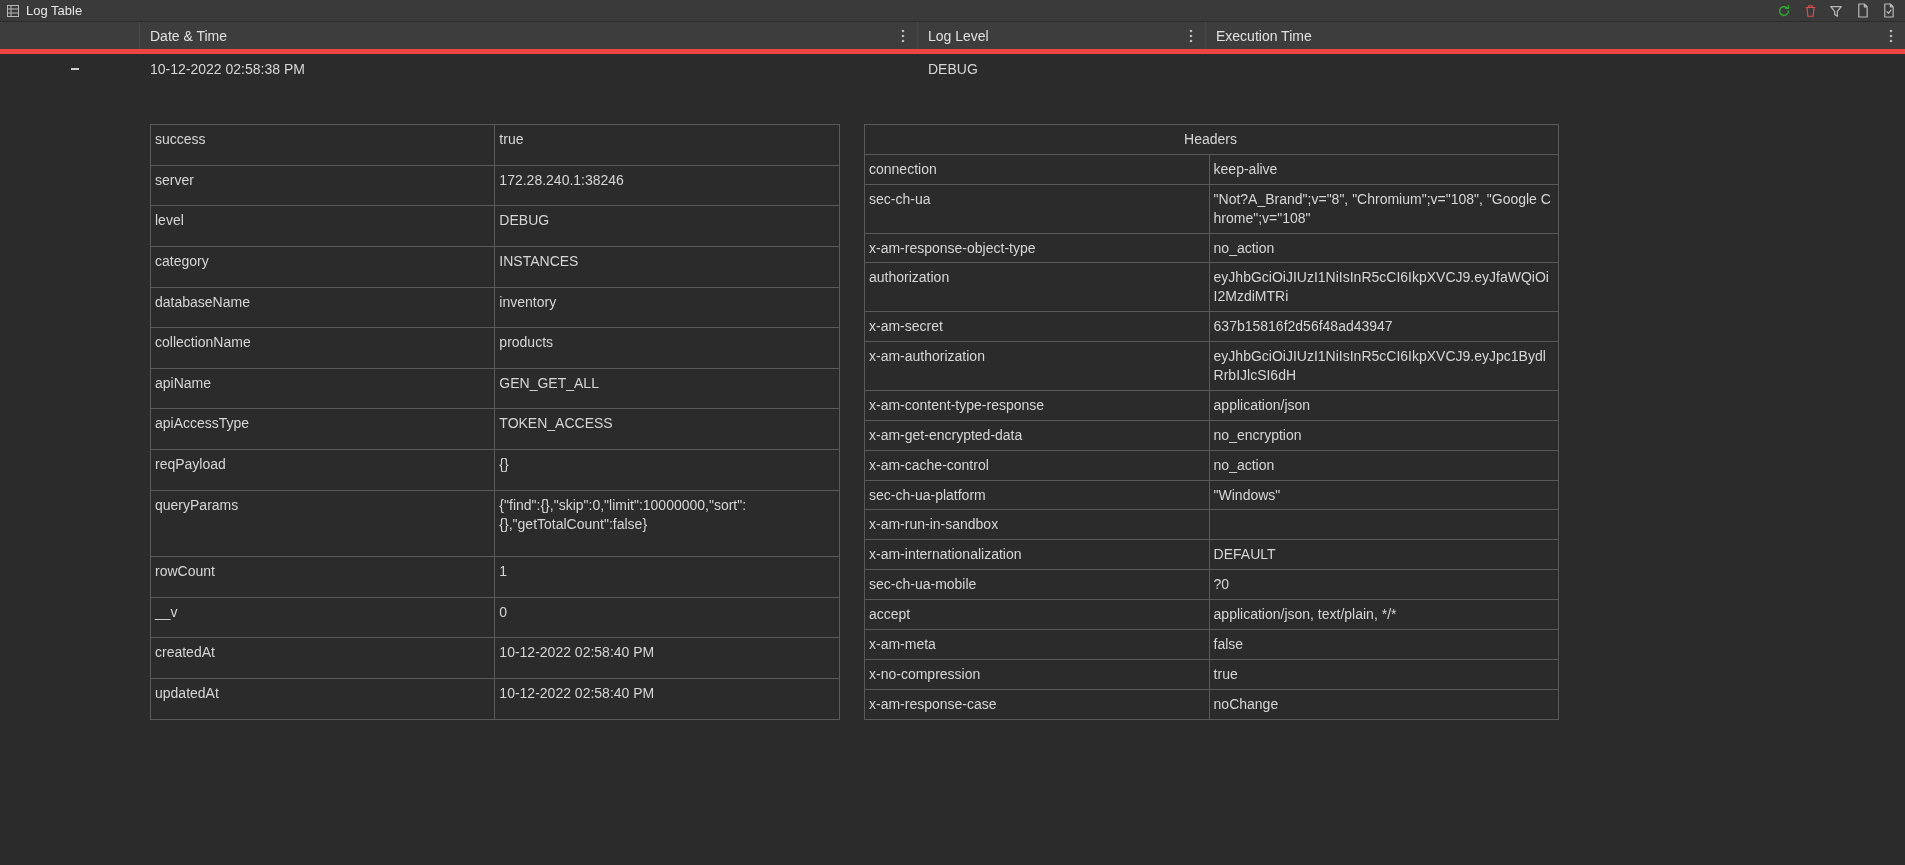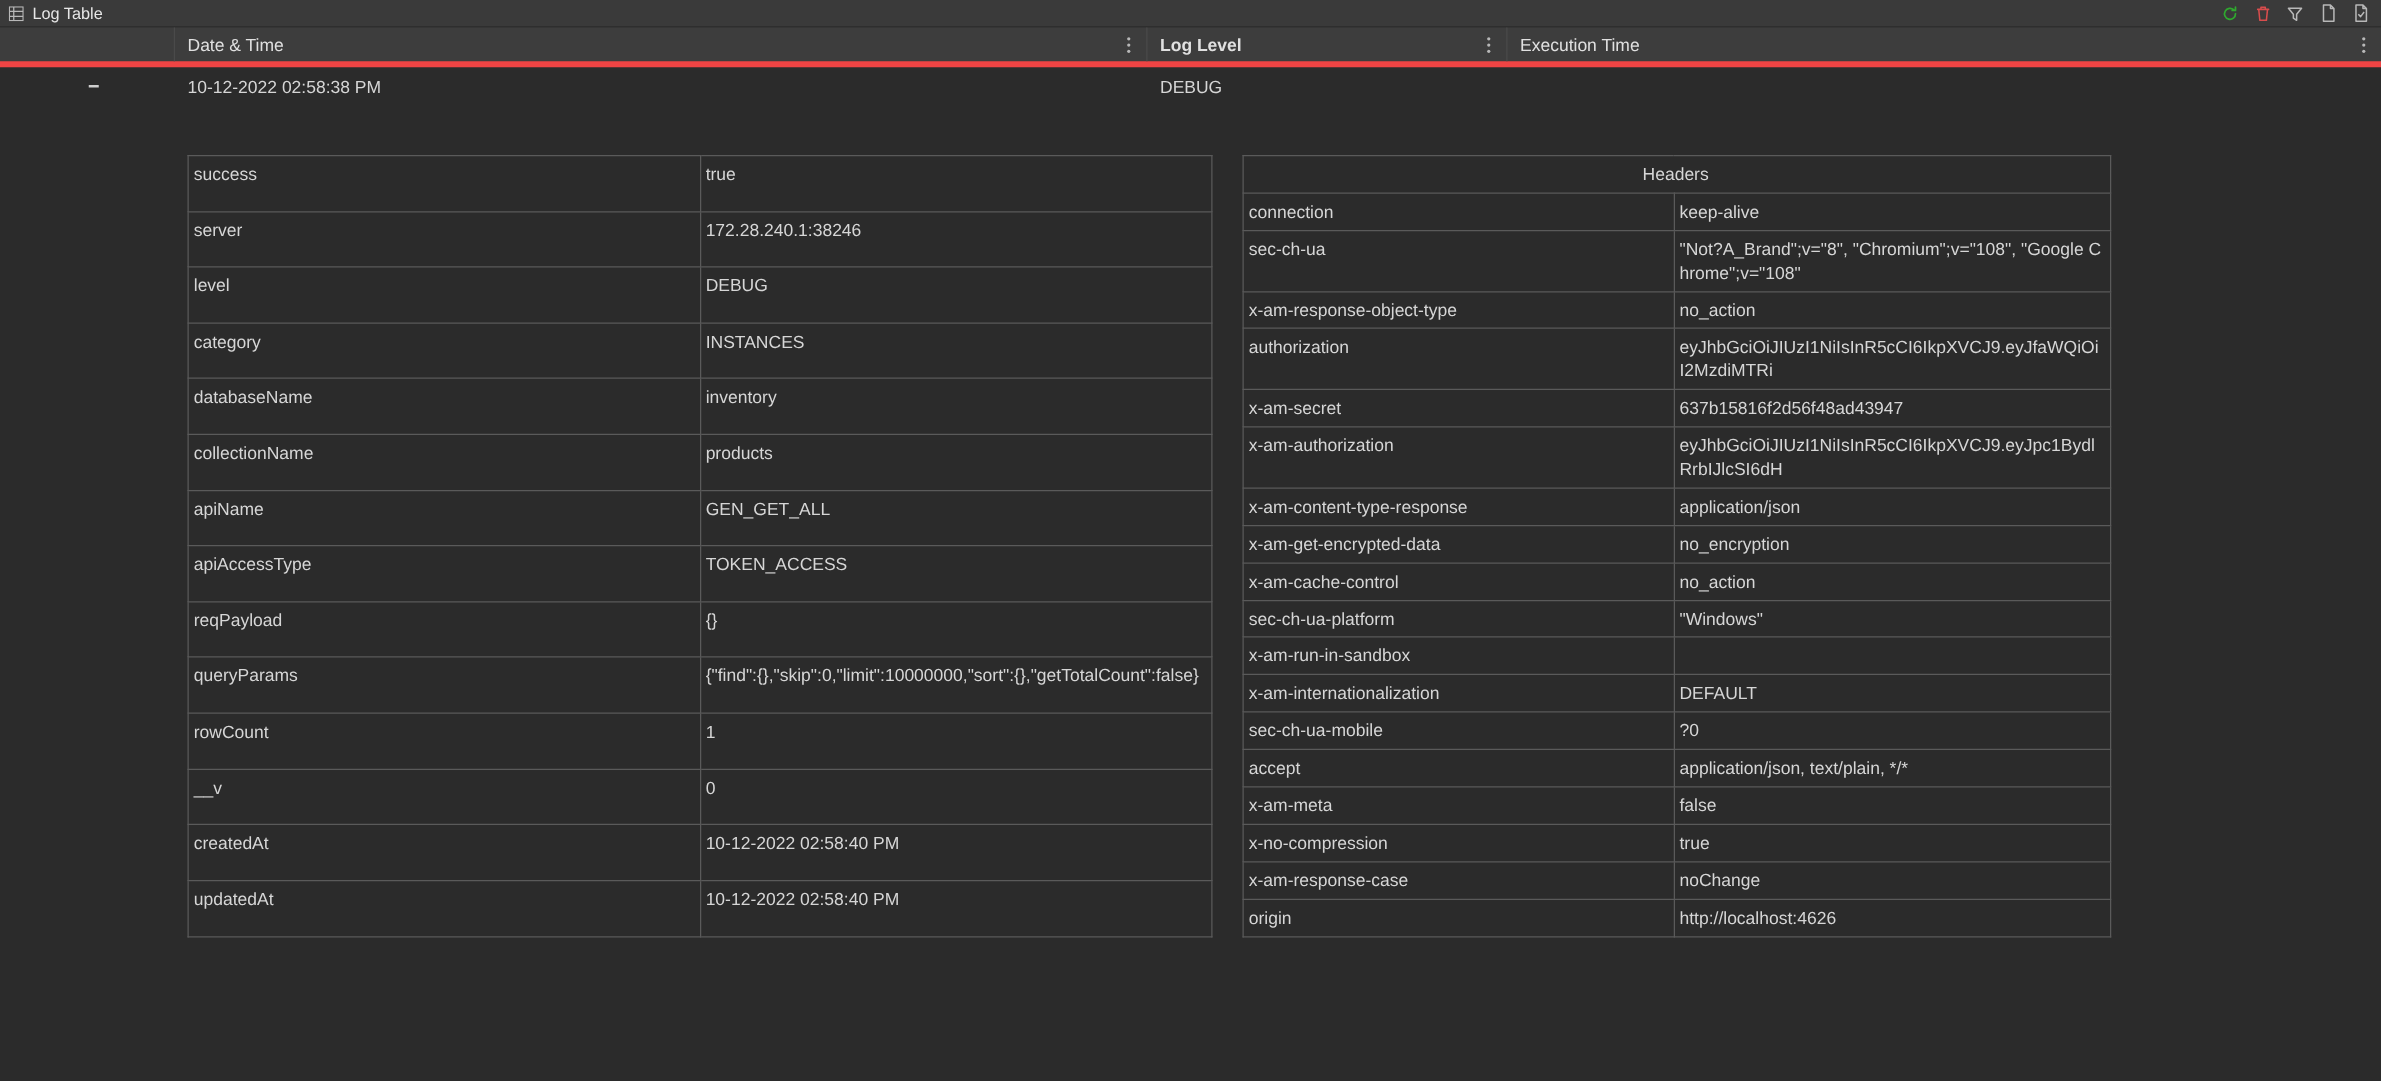--- a/index.html
+++ b/index.html
@@ -49,21 +49,21 @@
     display: flex;
     align-items: center;
     border-right: 1px solid #4a4a4a;
     position: relative;
     padding-left: 10px;
     color: #e0e0e0;
     font-size: 14px;
   }
   .header-cell.expand-col { width: 140px; padding-left:0; }
   .header-cell.datetime-col { width: 778px; }
-  .header-cell.loglevel-col { width: 288px; font-weight: bold; }
+  .header-cell.loglevel-col { width: 288px; }
   .header-cell.exectime-col { flex: 1; border-right: none; }
   .header-cell .col-menu {
     position: absolute;
     right: 6px;
     top: 50%;
     transform: translateY(-50%);
     cursor: pointer;
     width: 16px; height: 16px;
     display:flex; align-items:center; justify-content:center;
   }
@@ -90,21 +90,21 @@
   }
 
   .detail-area {
     display: flex;
     padding: 40px 10px 10px 150px;
     gap: 24px;
   }
   .detail-table {
     border-collapse: collapse;
   }
-  .detail-table.left { width: 820px; }
+  .detail-table.left { width: 690px; }
   .detail-table.right { width: 695px; }
   .detail-table th, .detail-table td {
     border: 1px solid #5a5a5a;
     padding: 5px 6px 5px 4px;
     text-align: left;
     vertical-align: top;
     font-weight: 400;
     color: #d6d6d6;
     line-height: 1.35;
     overflow: hidden;
@@ -340,19 +340,15 @@
           <td class="v">false</td>
         </tr>
         <tr>
           <td class="k">x-no-compression</td>
           <td class="v">true</td>
         </tr>
         <tr>
           <td class="k">x-am-response-case</td>
           <td class="v">noChange</td>
         </tr>
-        <tr>
-          <td class="k">origin</td>
-          <td class="v">http://localhost:4626</td>
-        </tr>
       </tbody>
   </table>
 </div>
 
 </body></html>

